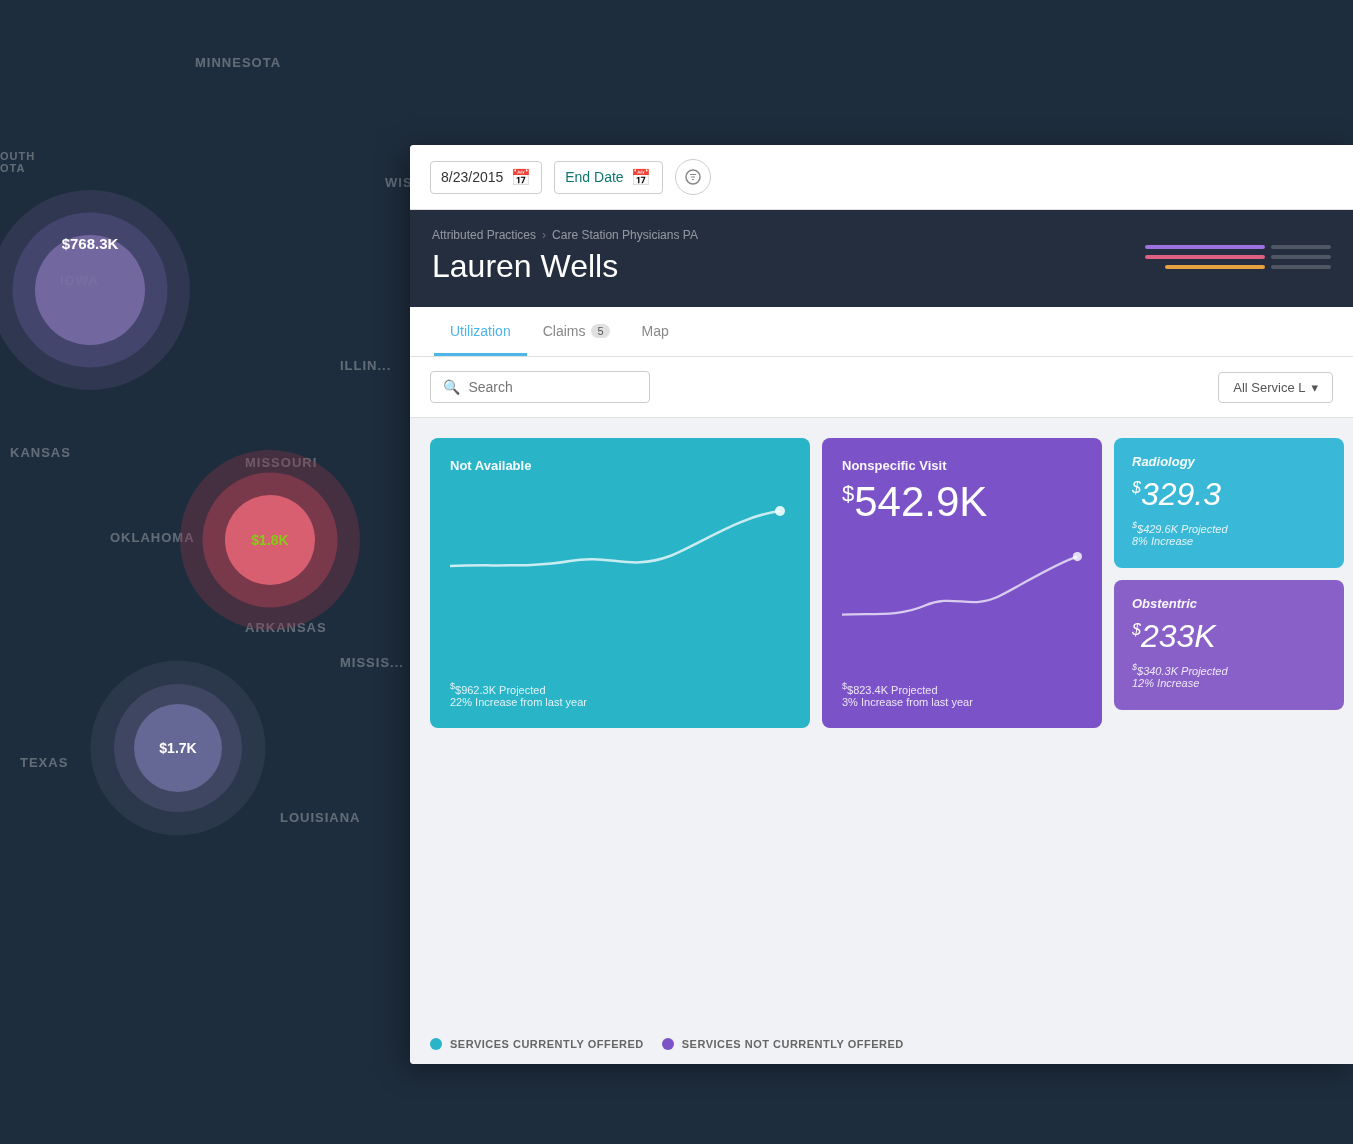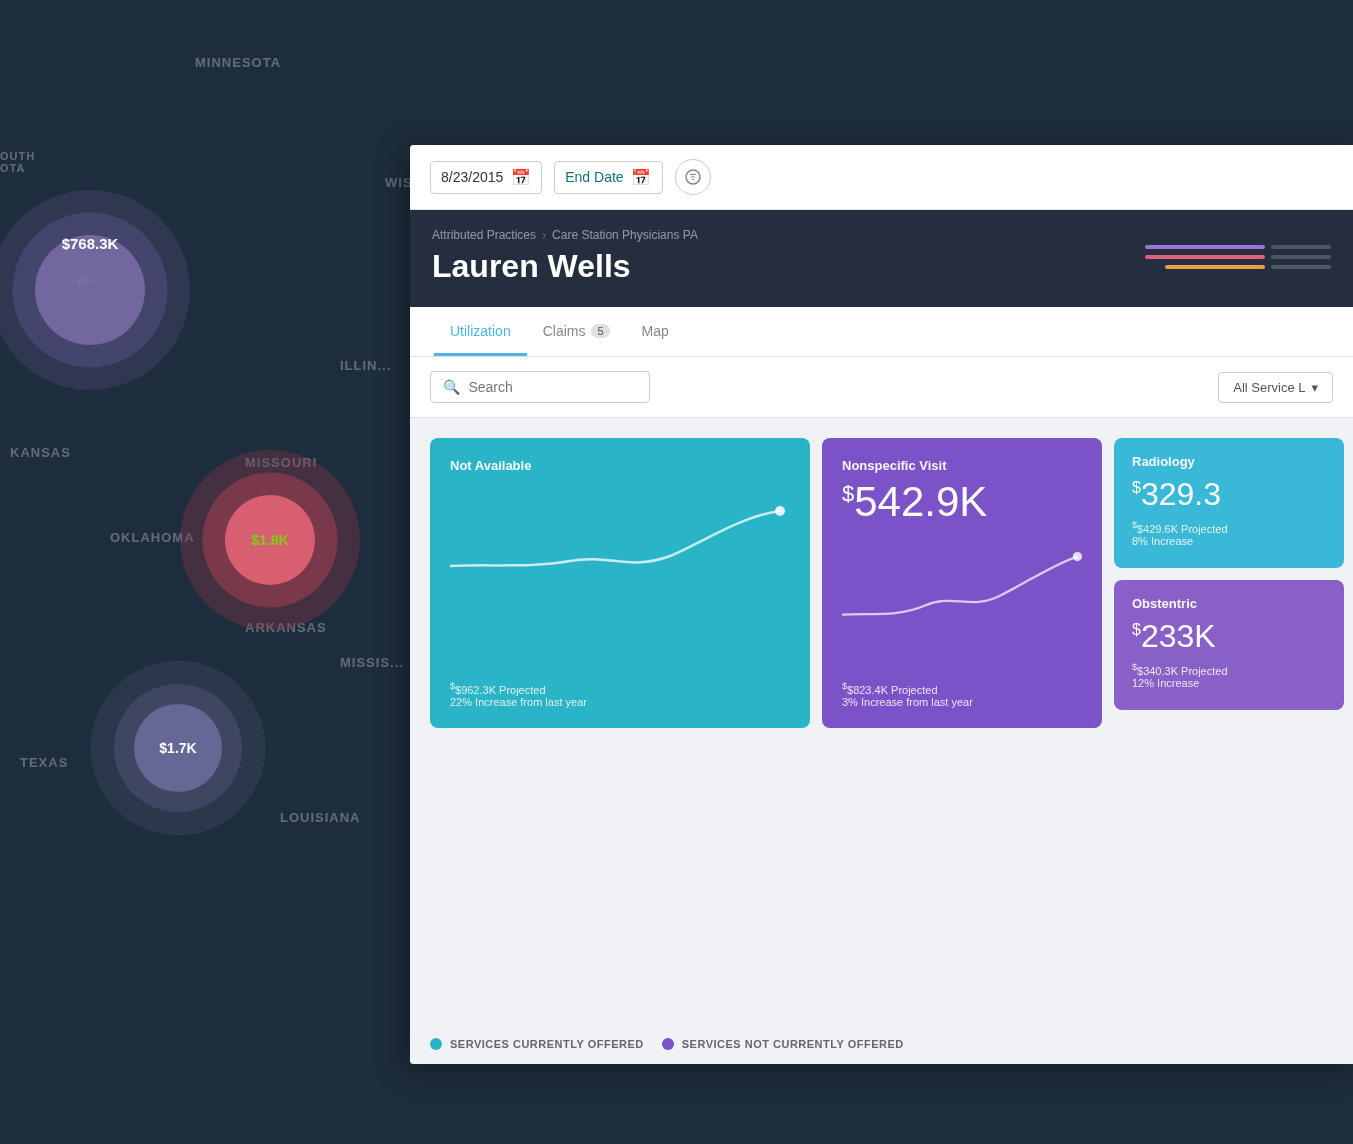--- a/index.html
+++ b/index.html
@@ -95,21 +95,21 @@
       font-size: 12px;
       color: rgba(255,255,255,0.5);
       margin-bottom: 6px;
       display: flex;
       align-items: center;
       gap: 6px;
     }
     .breadcrumb-sep { color: rgba(255,255,255,0.3); }
     .patient-name {
       font-size: 32px;
-      font-weight: 700;
+      font-weight: 400;
       color: white;
     }
     .header-right {
       display: flex;
       flex-direction: column;
       gap: 6px;
       align-items: flex-end;
     }
     .legend-bar {
       display: flex;
@@ -258,20 +258,21 @@
       width: 100%;
       height: 100px;
       margin-top: 10px;
     }
 
     
     .small-cards-col {
       display: flex;
       flex-direction: column;
       gap: 12px;
+      font-style: italic;
     }
     .card-small {
       border-radius: 8px;
       padding: 16px 18px;
       color: white;
       min-height: 130px;
     }
     .card-amount-sm {
       font-size: 32px;
       font-weight: 300;

